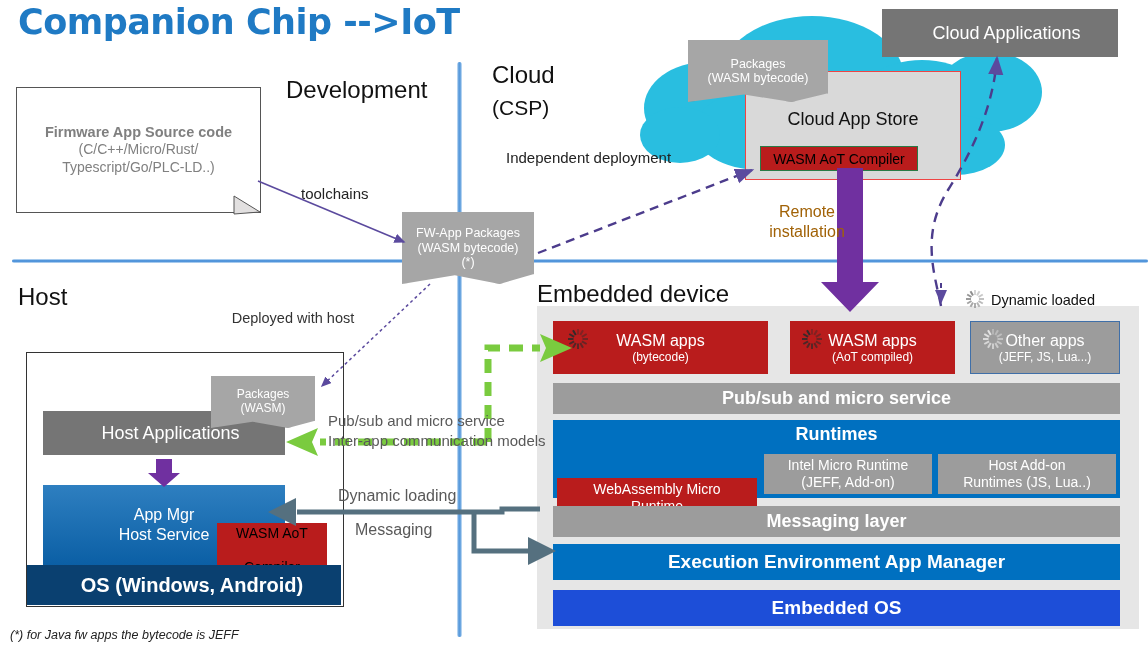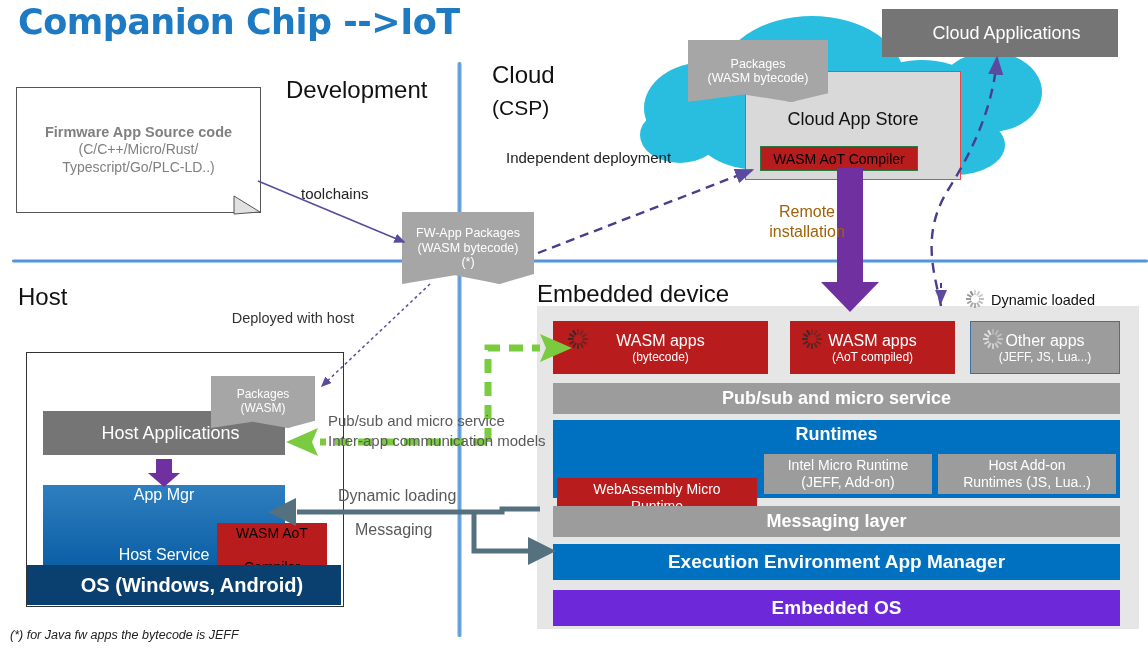--- a/index.html
+++ b/index.html
@@ -26,21 +26,21 @@
   .hdiv{height:4px;border-radius:2px;
         background:linear-gradient(to bottom,#cfe4f7,#4a90d9 40%,#4a90d9 60%,#cfe4f7);}
   .vdiv{width:5px;border-radius:3px;
         background:linear-gradient(to right,#d6e8f8,#5a9bdc 35%,#5a9bdc 65%,#d6e8f8);}
 
   
   .gray-block{background:#757575;color:#fff;padding-left:13px;}
   .gray-mid{background:#9c9c9c;color:#fff;}
   .blue-block{background:#0070C0;color:#fff;}
   .green-block{background:#b91c1c;color:#fff;}
-  .darkgray-block{background:#6d28d9;color:#fff;}
+  .darkgray-block{background:#1d4ed8;color:#fff;}
 
   
   .callout{
     background:#a6a6a6;color:#fff;position:absolute;
     display:flex;flex-direction:column;align-items:center;justify-content:center;
     text-align:center;line-height:1.15;
     clip-path:polygon(0 0,100% 0,100% 86%,74% 100%,40% 88%,0 100%);
     box-shadow:3px 3px 4px rgba(0,0,0,.25);
   }
 
@@ -122,21 +122,21 @@
   <span>(*)</span>
 </div>
 
 <div class="abs" id="host-box"></div>
 
 <div class="abs box gray-block" style="left:43px;top:411px;width:242px;height:44px;font-size:18px;">
   <span>Host Applications</span>
 </div>
 
 <div class="abs box" style="left:43px;top:485px;width:242px;height:80px;font-size:16px;color:#fff;flex-direction:column;line-height:1.25;
-     background:linear-gradient(to bottom,#2E7FC0,#0B5FA5);justify-content:space-between;">
+     background:linear-gradient(to bottom,#2E7FC0,#0B5FA5);">
   <span>App Mgr</span>
   <span>Host Service</span>
 </div>
 
 <div class="abs box green-block" style="left:217px;top:523px;width:110px;height:55px;font-size:14px;color:#000;flex-direction:column;line-height:1.25;gap:16px;">
   <span>WASM AoT</span>
   <span>Compiler</span>
 </div>
 
 <div class="abs box" style="left:27px;top:565px;width:314px;height:40px;background:#0A4070;color:#fff;font-size:20px;font-weight:bold;justify-content:center;padding-left:16px;">

